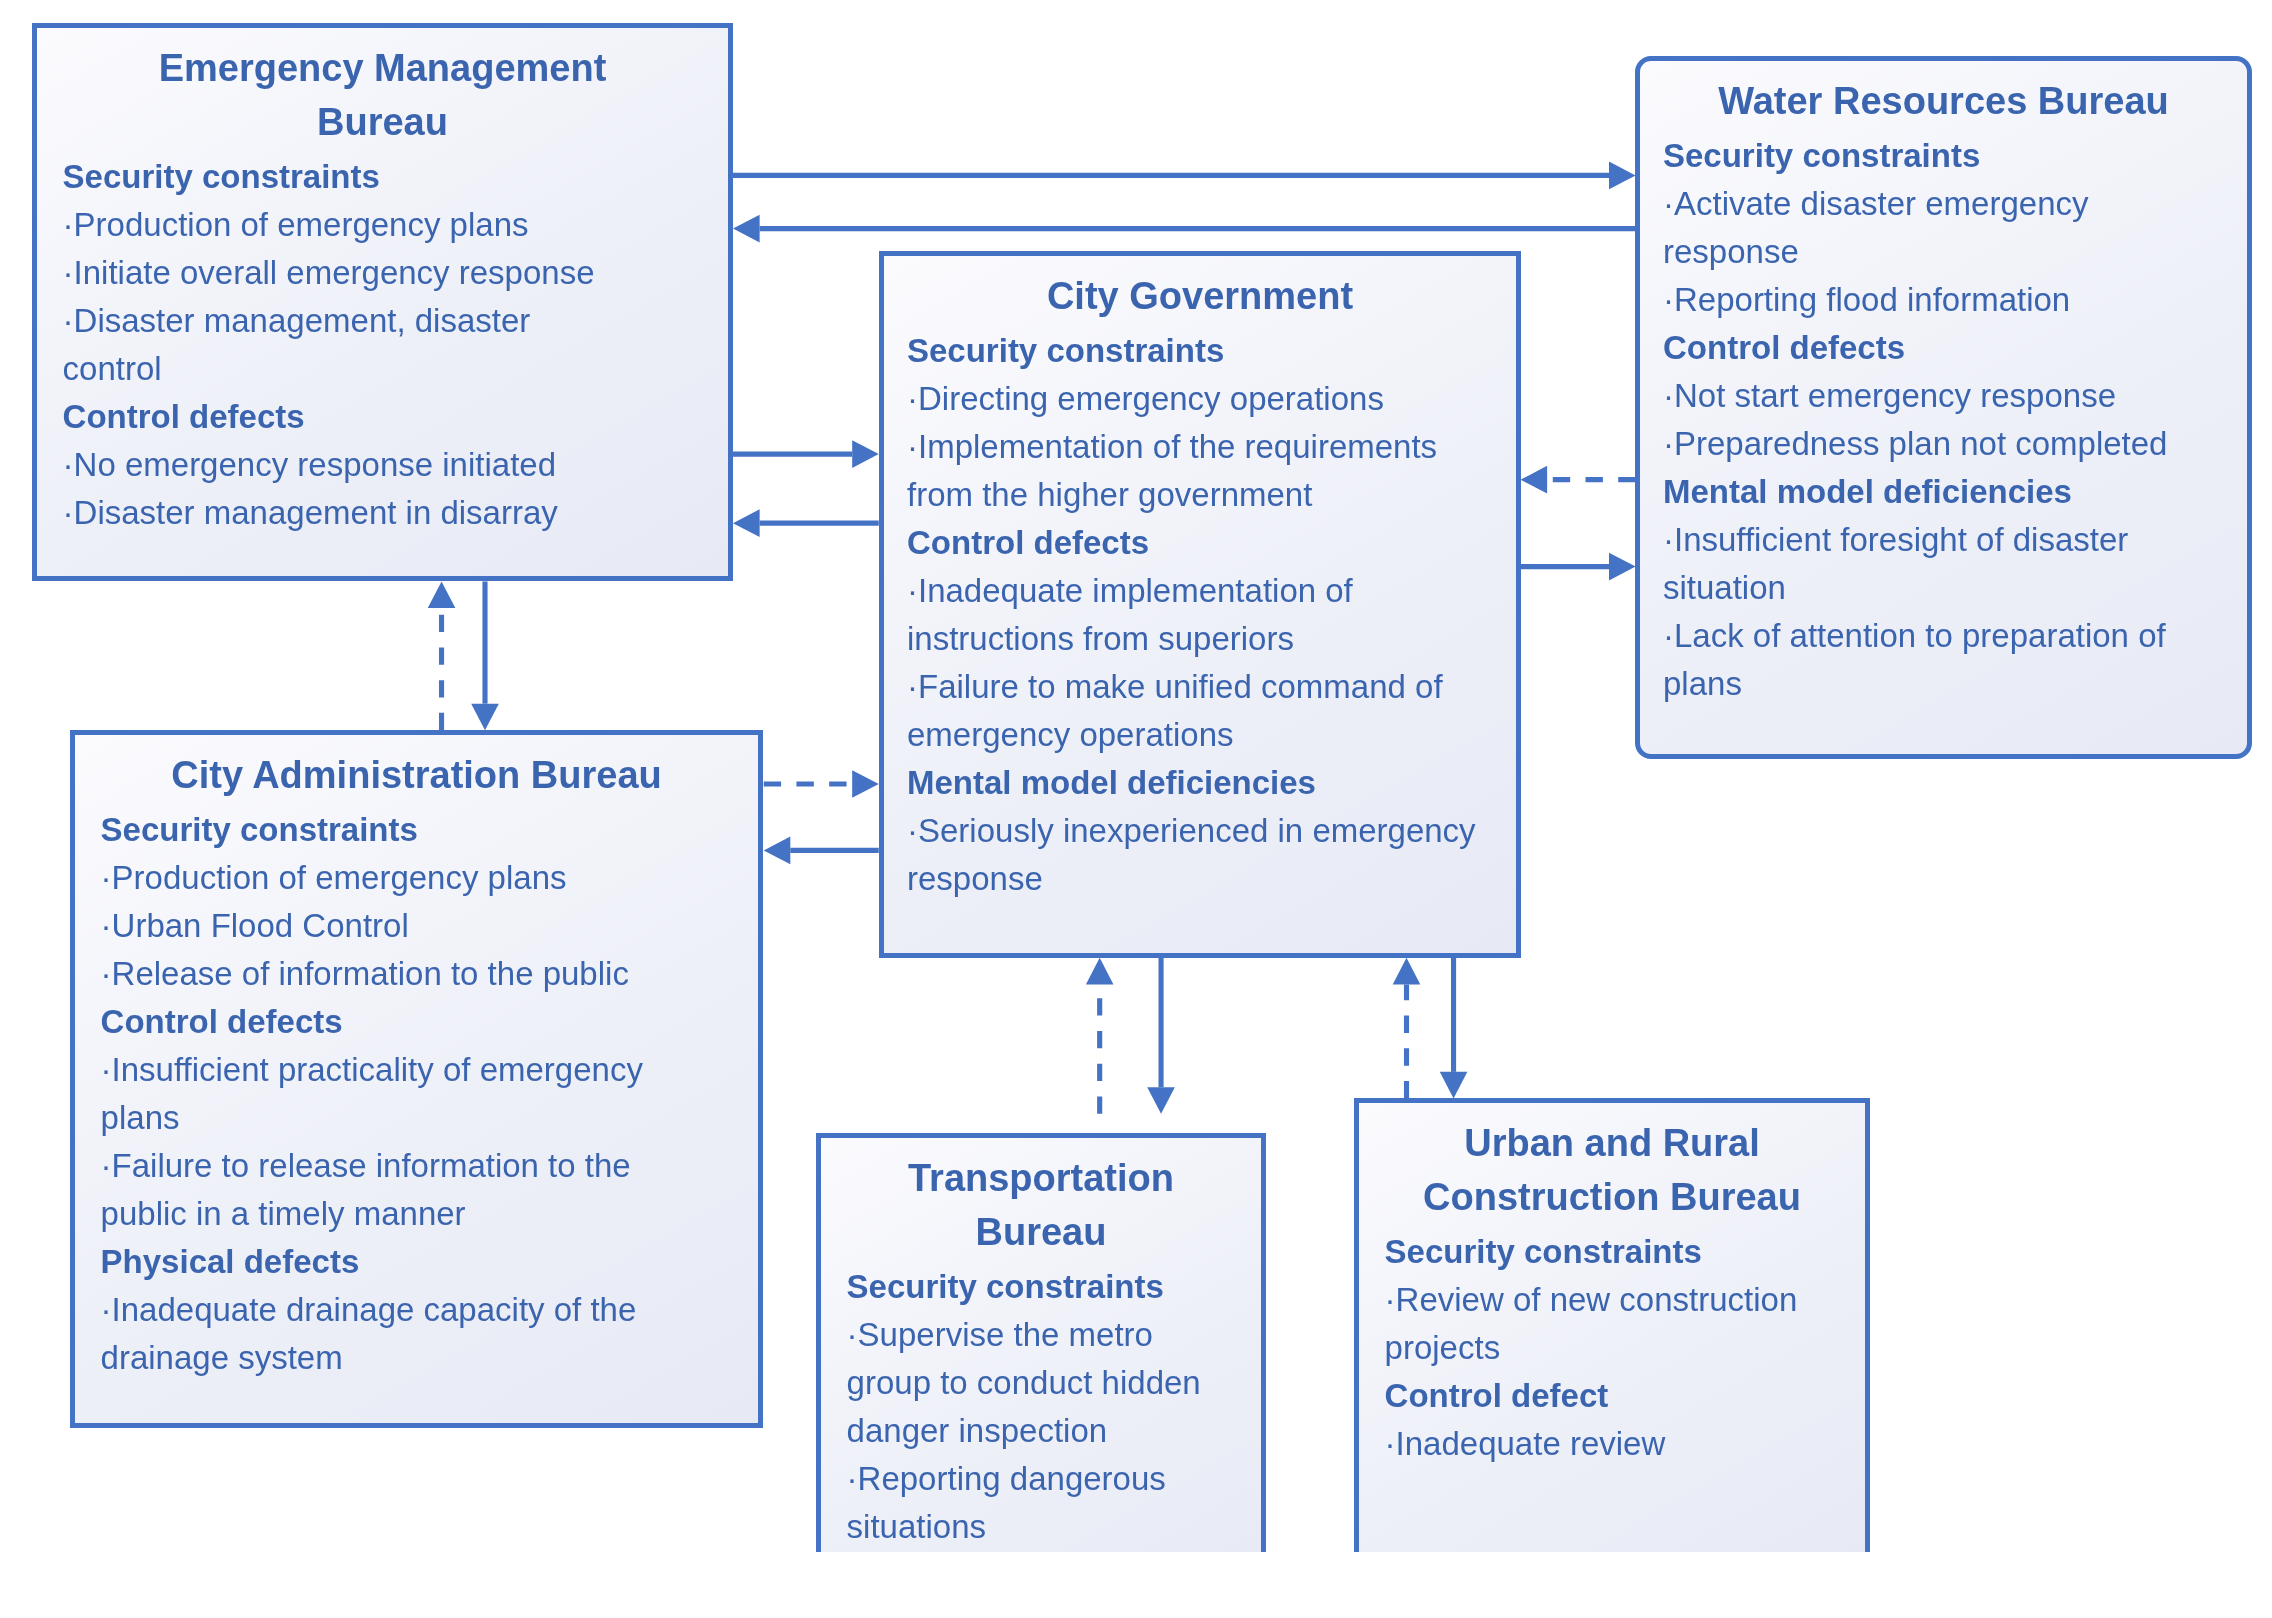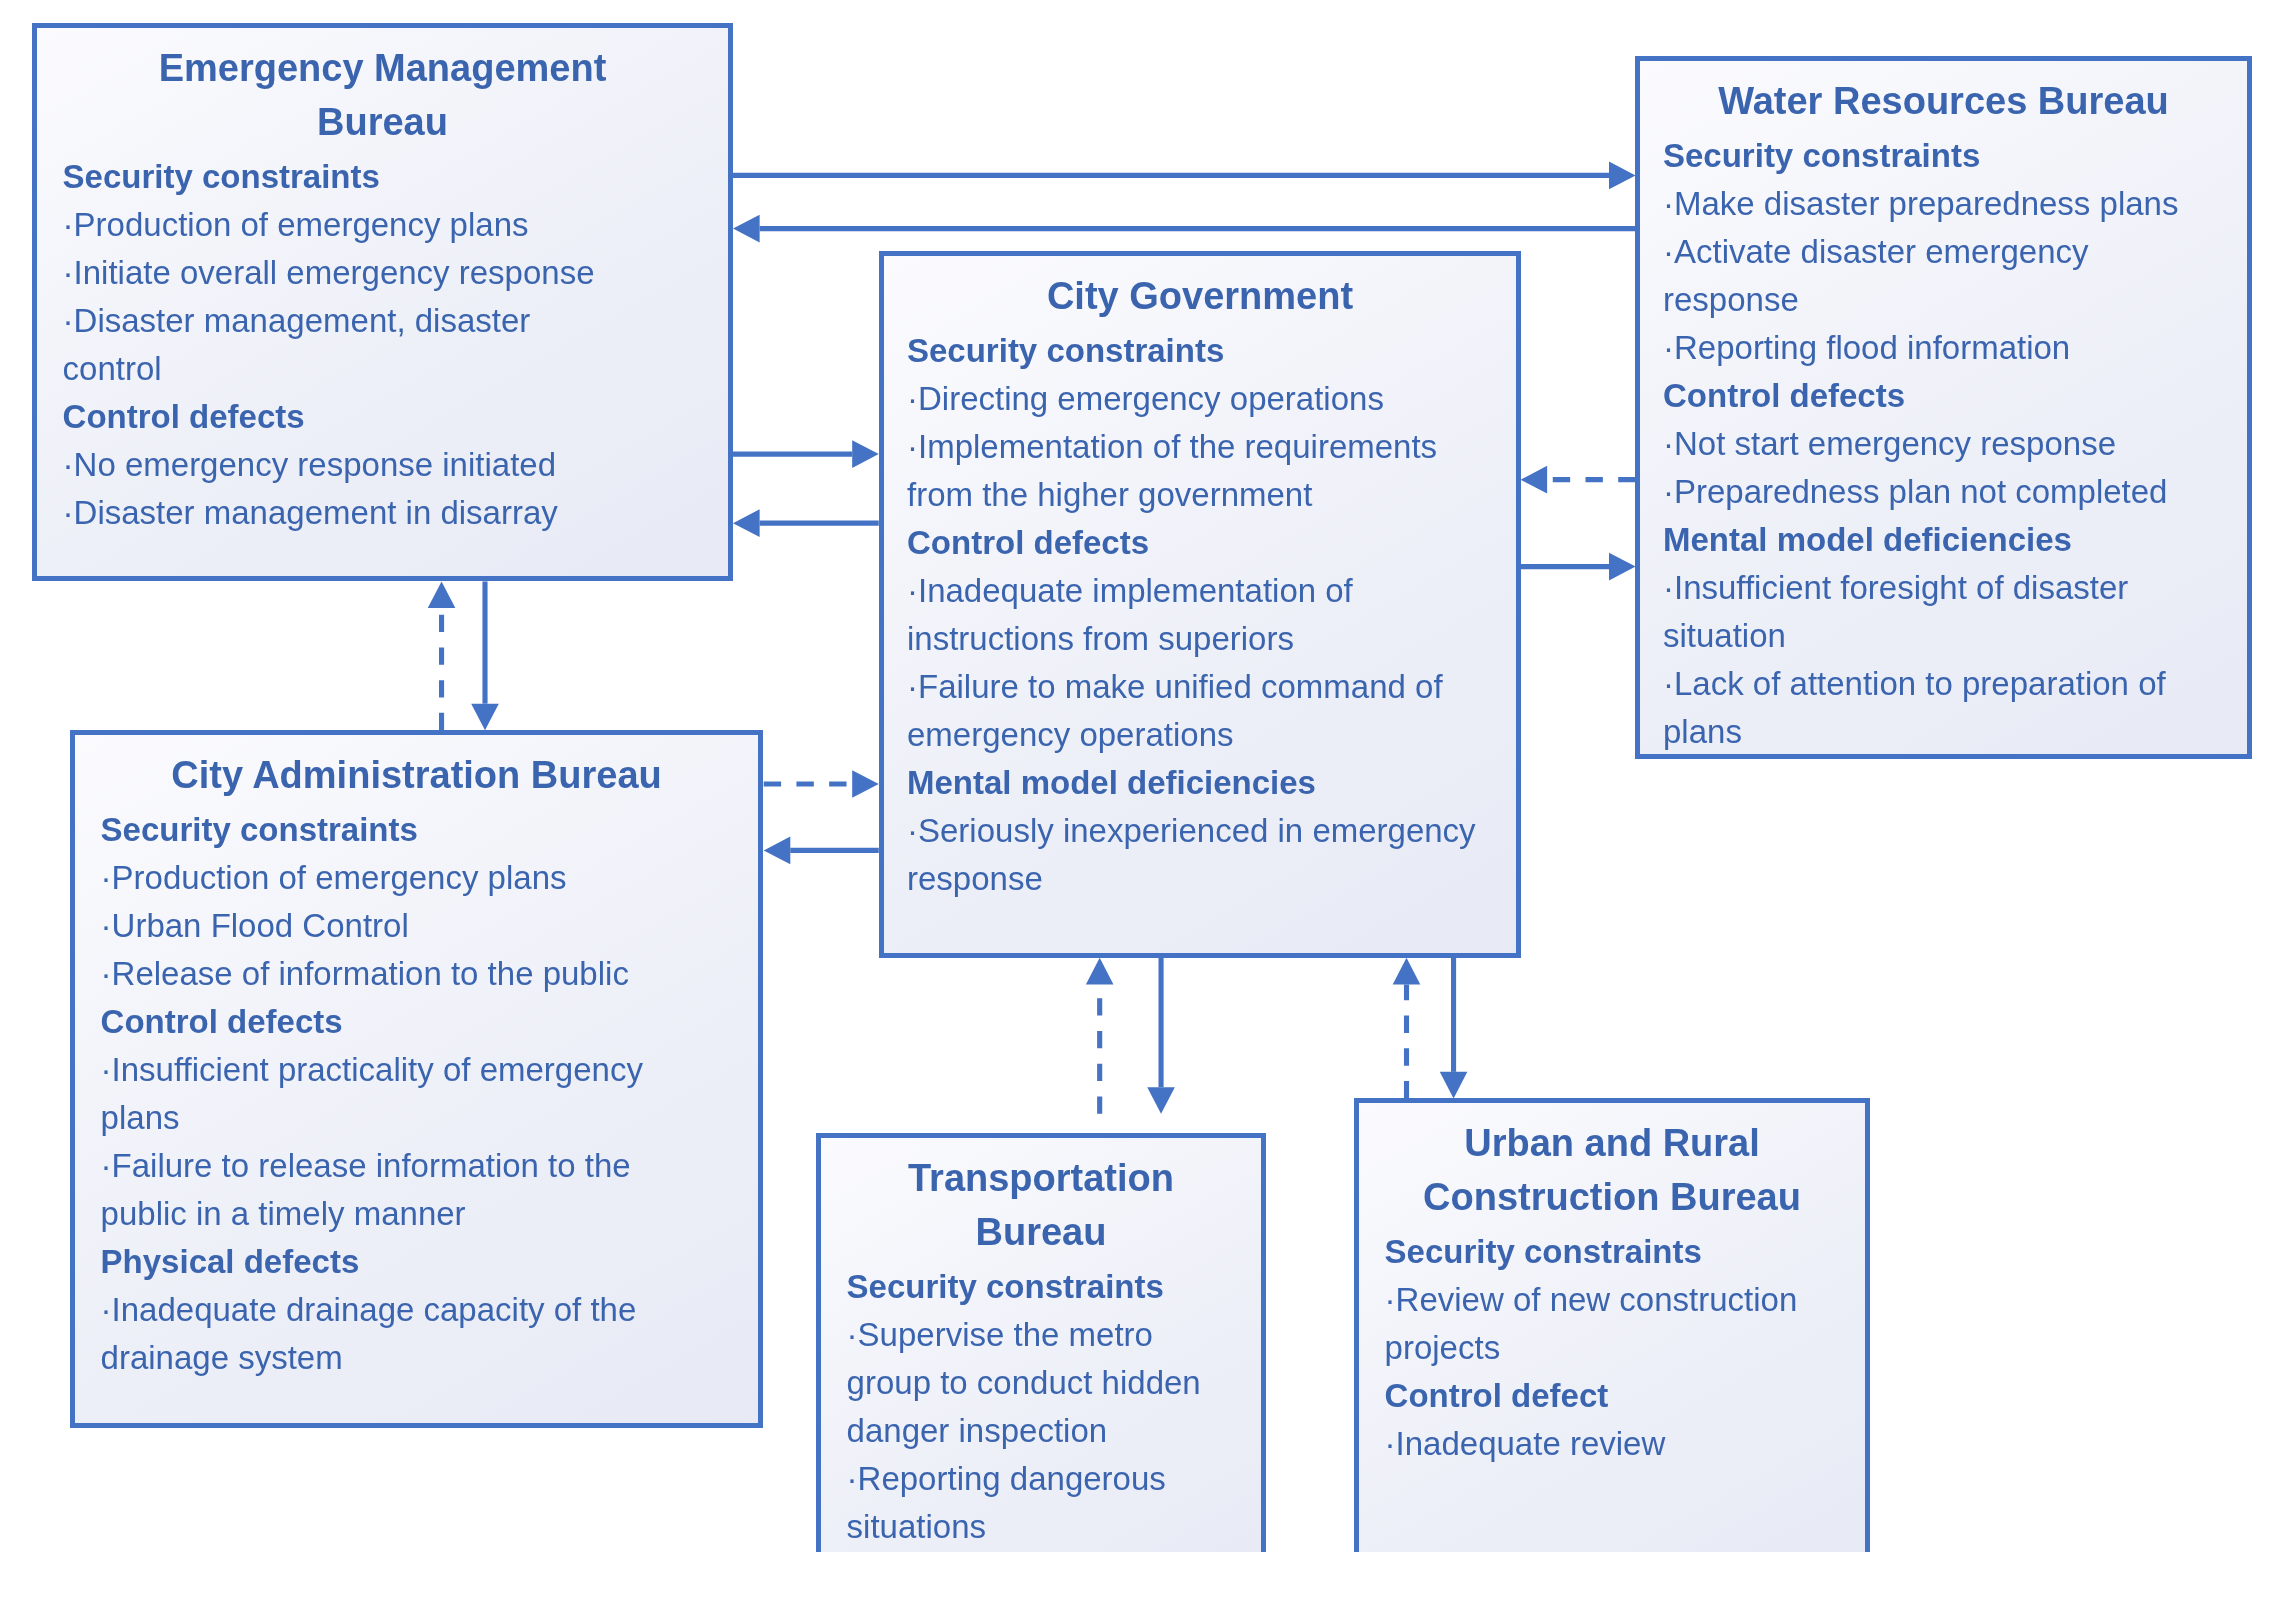--- a/index.html
+++ b/index.html
@@ -27,21 +27,21 @@
     color: #3b64af;
   }
   .node-title.tw900 { max-width: 460px; margin-left: auto; margin-right: auto; }
   .node-title.tw620 { max-width: 317px; margin-left: auto; margin-right: auto; }
   .node-body { font-size: 33px; line-height: 48px; }
   .sec-h { font-weight: bold; }
   .item  { font-weight: normal; }
   
   #node-emb  { left: 32px;   top: 23px;   width: 701px; height: 558px; }
   #node-emb  .node-body  { padding: 0 113px 0 25.6px; }
-  #node-wrb  { left: 1635px; top: 56px;  width: 617px; height: 703px; }
+  #node-wrb  { left: 1635px; top: 56px;  width: 617px; height: 703px; border-radius: 16px; }
   #node-wrb  .node-body  { padding: 0 23px; }
   #node-cg   { left: 879px; top: 251px;  width: 642px; height: 707px; }
   #node-cg   .node-body  { padding: 0 23px; }
   #node-cab  { left: 70px;  top: 730px; width: 693px; height: 698px; }
   #node-cab  .node-body  { padding: 0 56px 0 25.6px; }
   #node-tb   { left: 816px; top: 1117px; width: 450px;  height: 468px; margin-top: 16px; }
   #node-tb   .node-body  { padding: 0 25.6px; }
   #node-urcb { left: 1354px; top: 1098px; width: 516px; height: 469px; }
   #node-urcb .node-body  { padding: 0 25.6px; }
   #edges-layer {
@@ -126,21 +126,20 @@
       <div class="sec-h">Control defects</div>
       <div class="item">·No emergency response initiated</div>
       <div class="item">·Disaster management in disarray</div>
     </div>
   </div>
 
   <div class="node" id="node-wrb">
     <div class="node-title">Water Resources Bureau</div>
     <div class="node-body">
       <div class="sec-h">Security constraints</div>
-      <div class="item">·Make disaster preparedness plans</div>
       <div class="item">·Activate disaster emergency response</div>
       <div class="item">·Reporting flood information</div>
       <div class="sec-h">Control defects</div>
       <div class="item">·Not start emergency response</div>
       <div class="item">·Preparedness plan not completed</div>
       <div class="sec-h">Mental model deficiencies</div>
       <div class="item">·Insufficient foresight of disaster situation</div>
       <div class="item">·Lack of attention to preparation of plans</div>
     </div>
   </div>

